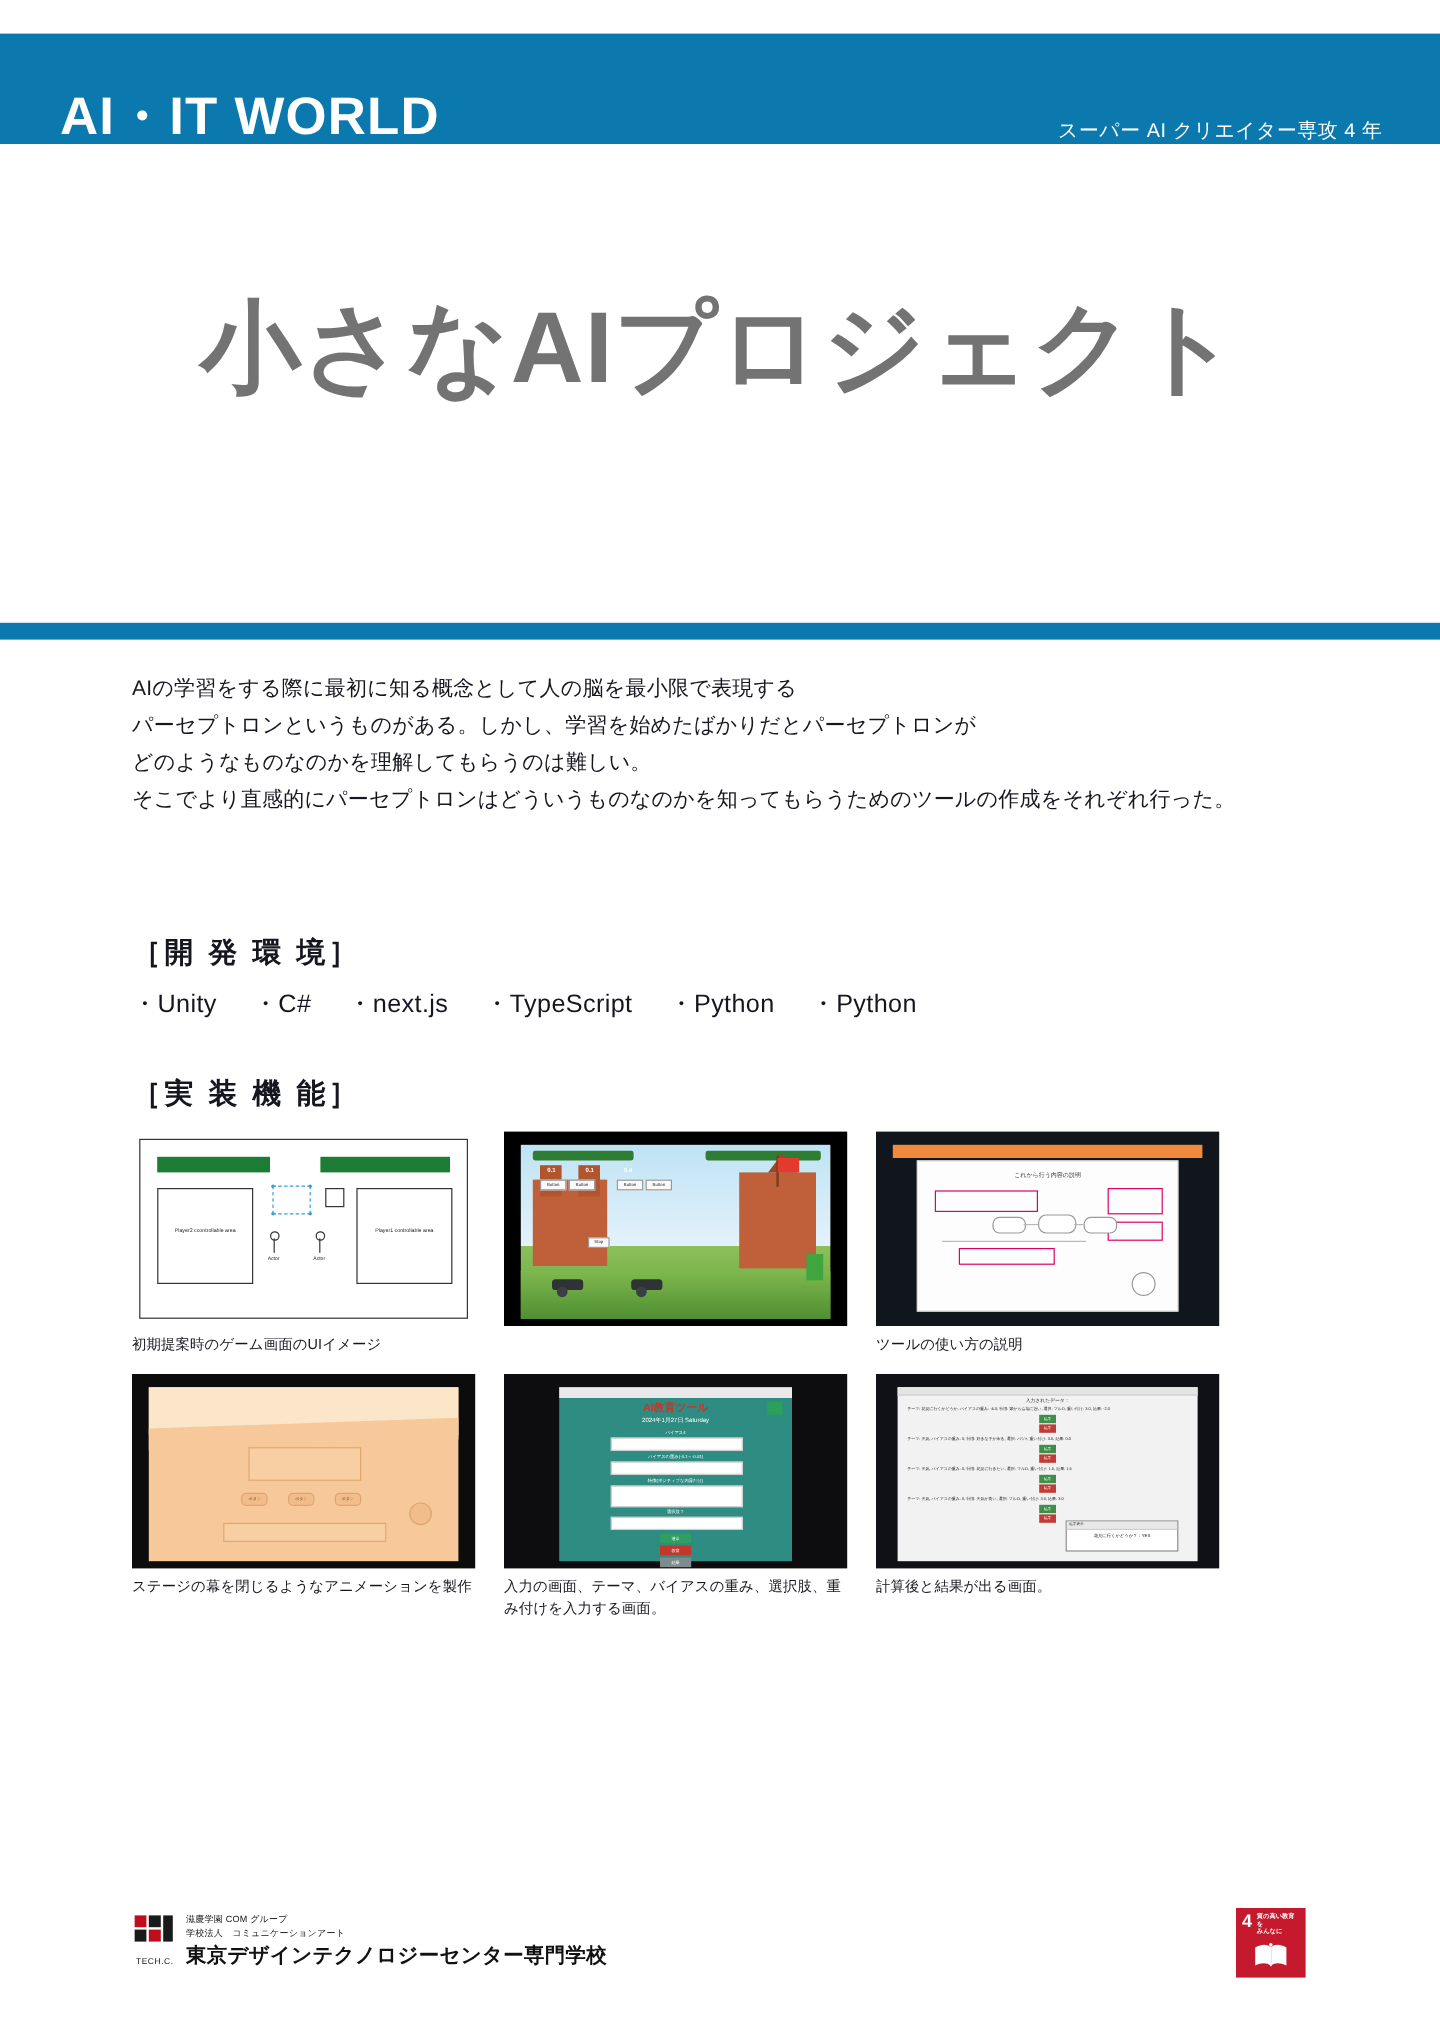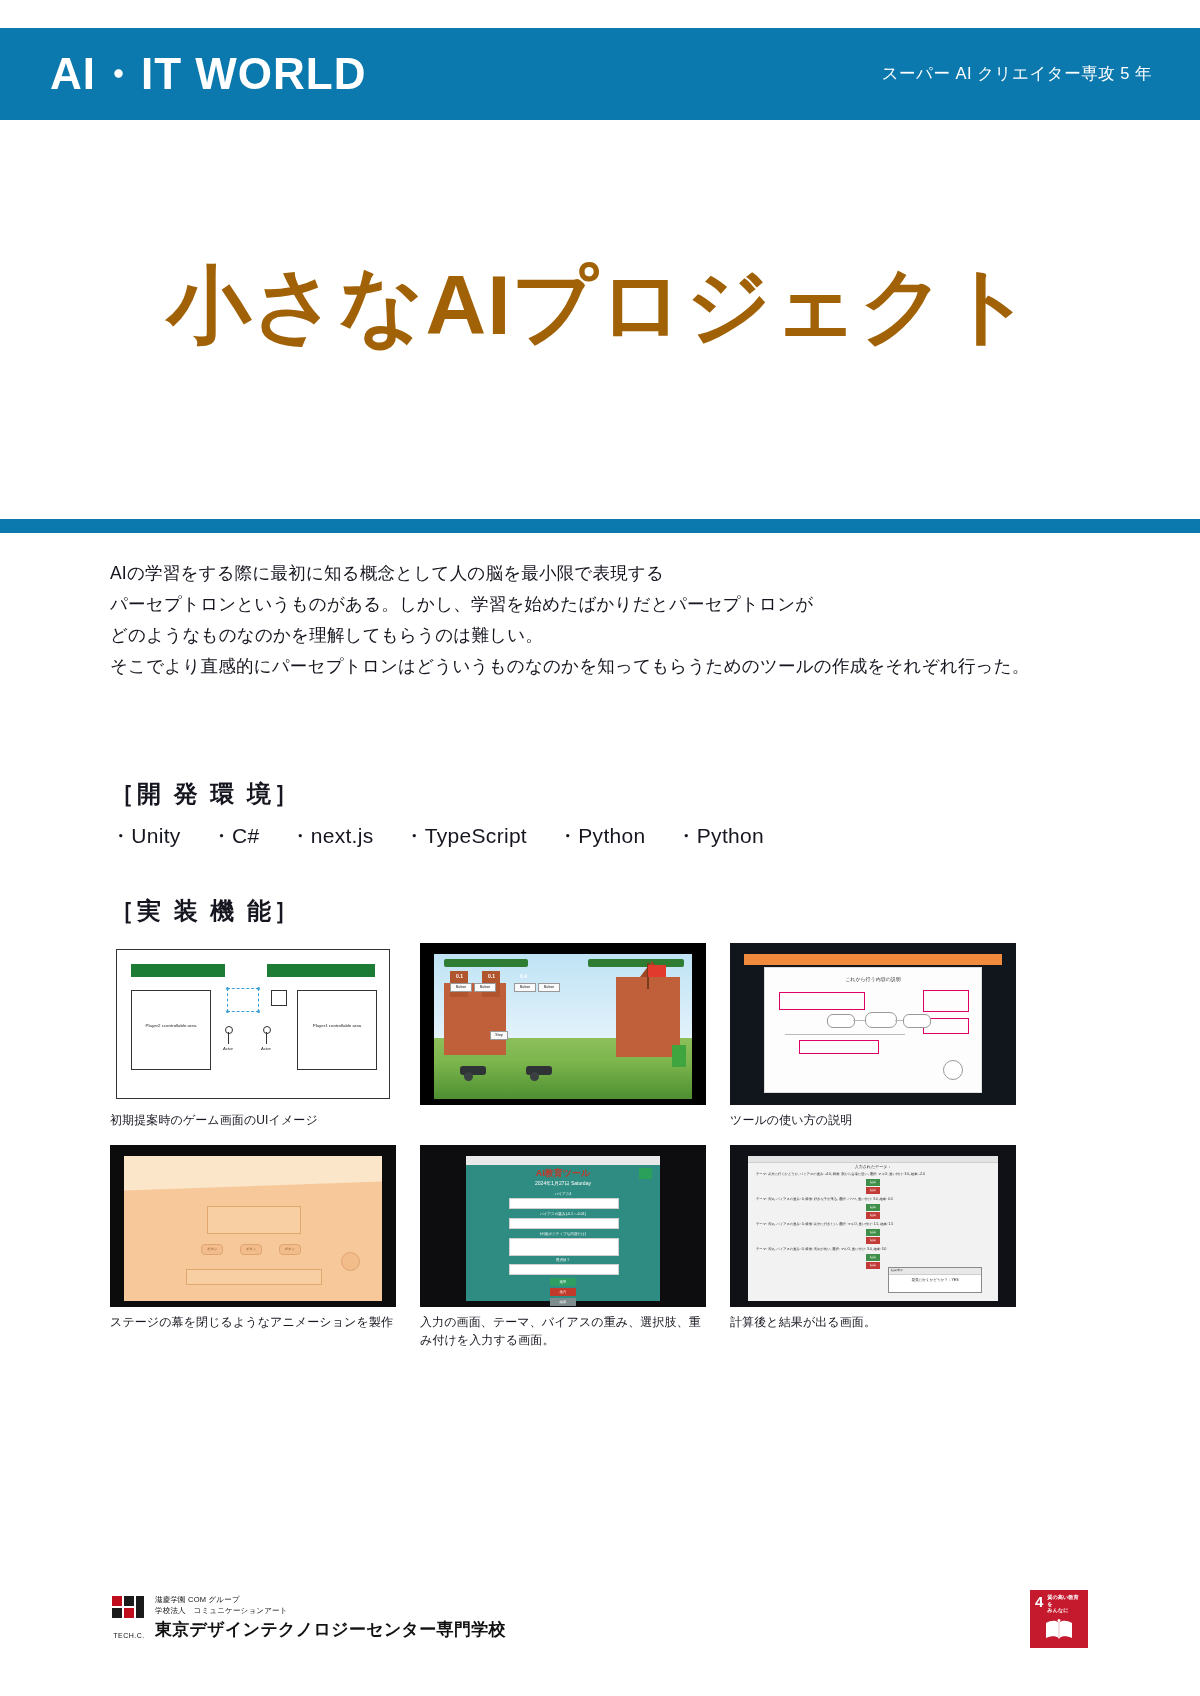--- a/index.html
+++ b/index.html
@@ -9,38 +9,38 @@
     font-family:"Liberation Sans","DejaVu Sans",sans-serif;
     color:#15161f;
     overflow:hidden;
     position:relative;
   }
 
   
   .header{
     position:absolute;left:0;top:28px;width:1200px;height:92px;
     background:#0b79ad;
-    display:flex;align-items:center;justify-content:space-between;
+    display:flex;align-items:flex-end;justify-content:space-between;
     box-sizing:border-box;padding:0 48px 0 50px;gap:32px;
   }
   .brand{
     color:#ffffff;font-size:44px;font-weight:bold;
     letter-spacing:1px;line-height:1;
   }
   .dept{
     color:#ffffff;font-size:16.5px;font-weight:normal;letter-spacing:.5px;
   }
 
   
   .title-wrap{
     position:absolute;left:0;top:245px;width:1200px;text-align:center;
   }
   .main-title{
-    font-size:84px;font-weight:bold;color:#a16207;
-    letter-spacing:1px;line-height:1.05;margin:16px;
+    font-size:84px;font-weight:bold;color:#737373;
+    letter-spacing:1px;line-height:1.05;margin:0;
   }
   .sub-title{
     margin:22px 0 0 0;font-size:26px;font-weight:bold;color:#15161f;
     letter-spacing:.5px;
   }
 
   
   .rule{
     position:absolute;left:0;top:519px;width:1200px;height:14px;background:#0b79ad;
   }
@@ -172,21 +172,21 @@
   .sdg-top{display:flex;align-items:flex-start;gap:4px;}
   .sdg-num{font-size:15px;font-weight:bold;line-height:1;}
   .sdg-txt{font-size:5.2px;line-height:1.25;font-weight:bold;}
   .sdg-icon{margin-top:5px;display:flex;justify-content:center;}
 </style>
 </head>
 <body>
 
 <div class="header">
   <div class="brand">AI・IT WORLD</div>
-  <div class="dept">スーパー AI クリエイター専攻 5 年</div>
+  <div class="dept">スーパー AI クリエイター専攻 4 年</div>
 </div>
 
 <div class="title-wrap">
   <h1 class="main-title">小さなAIプロジェクト</h1>
 </div>
 
 <div class="rule"></div>
 
 <div class="section" id="overview">
   <p class="body-line">AIの学習をする際に最初に知る概念として人の脳を最小限で表現する</p>

